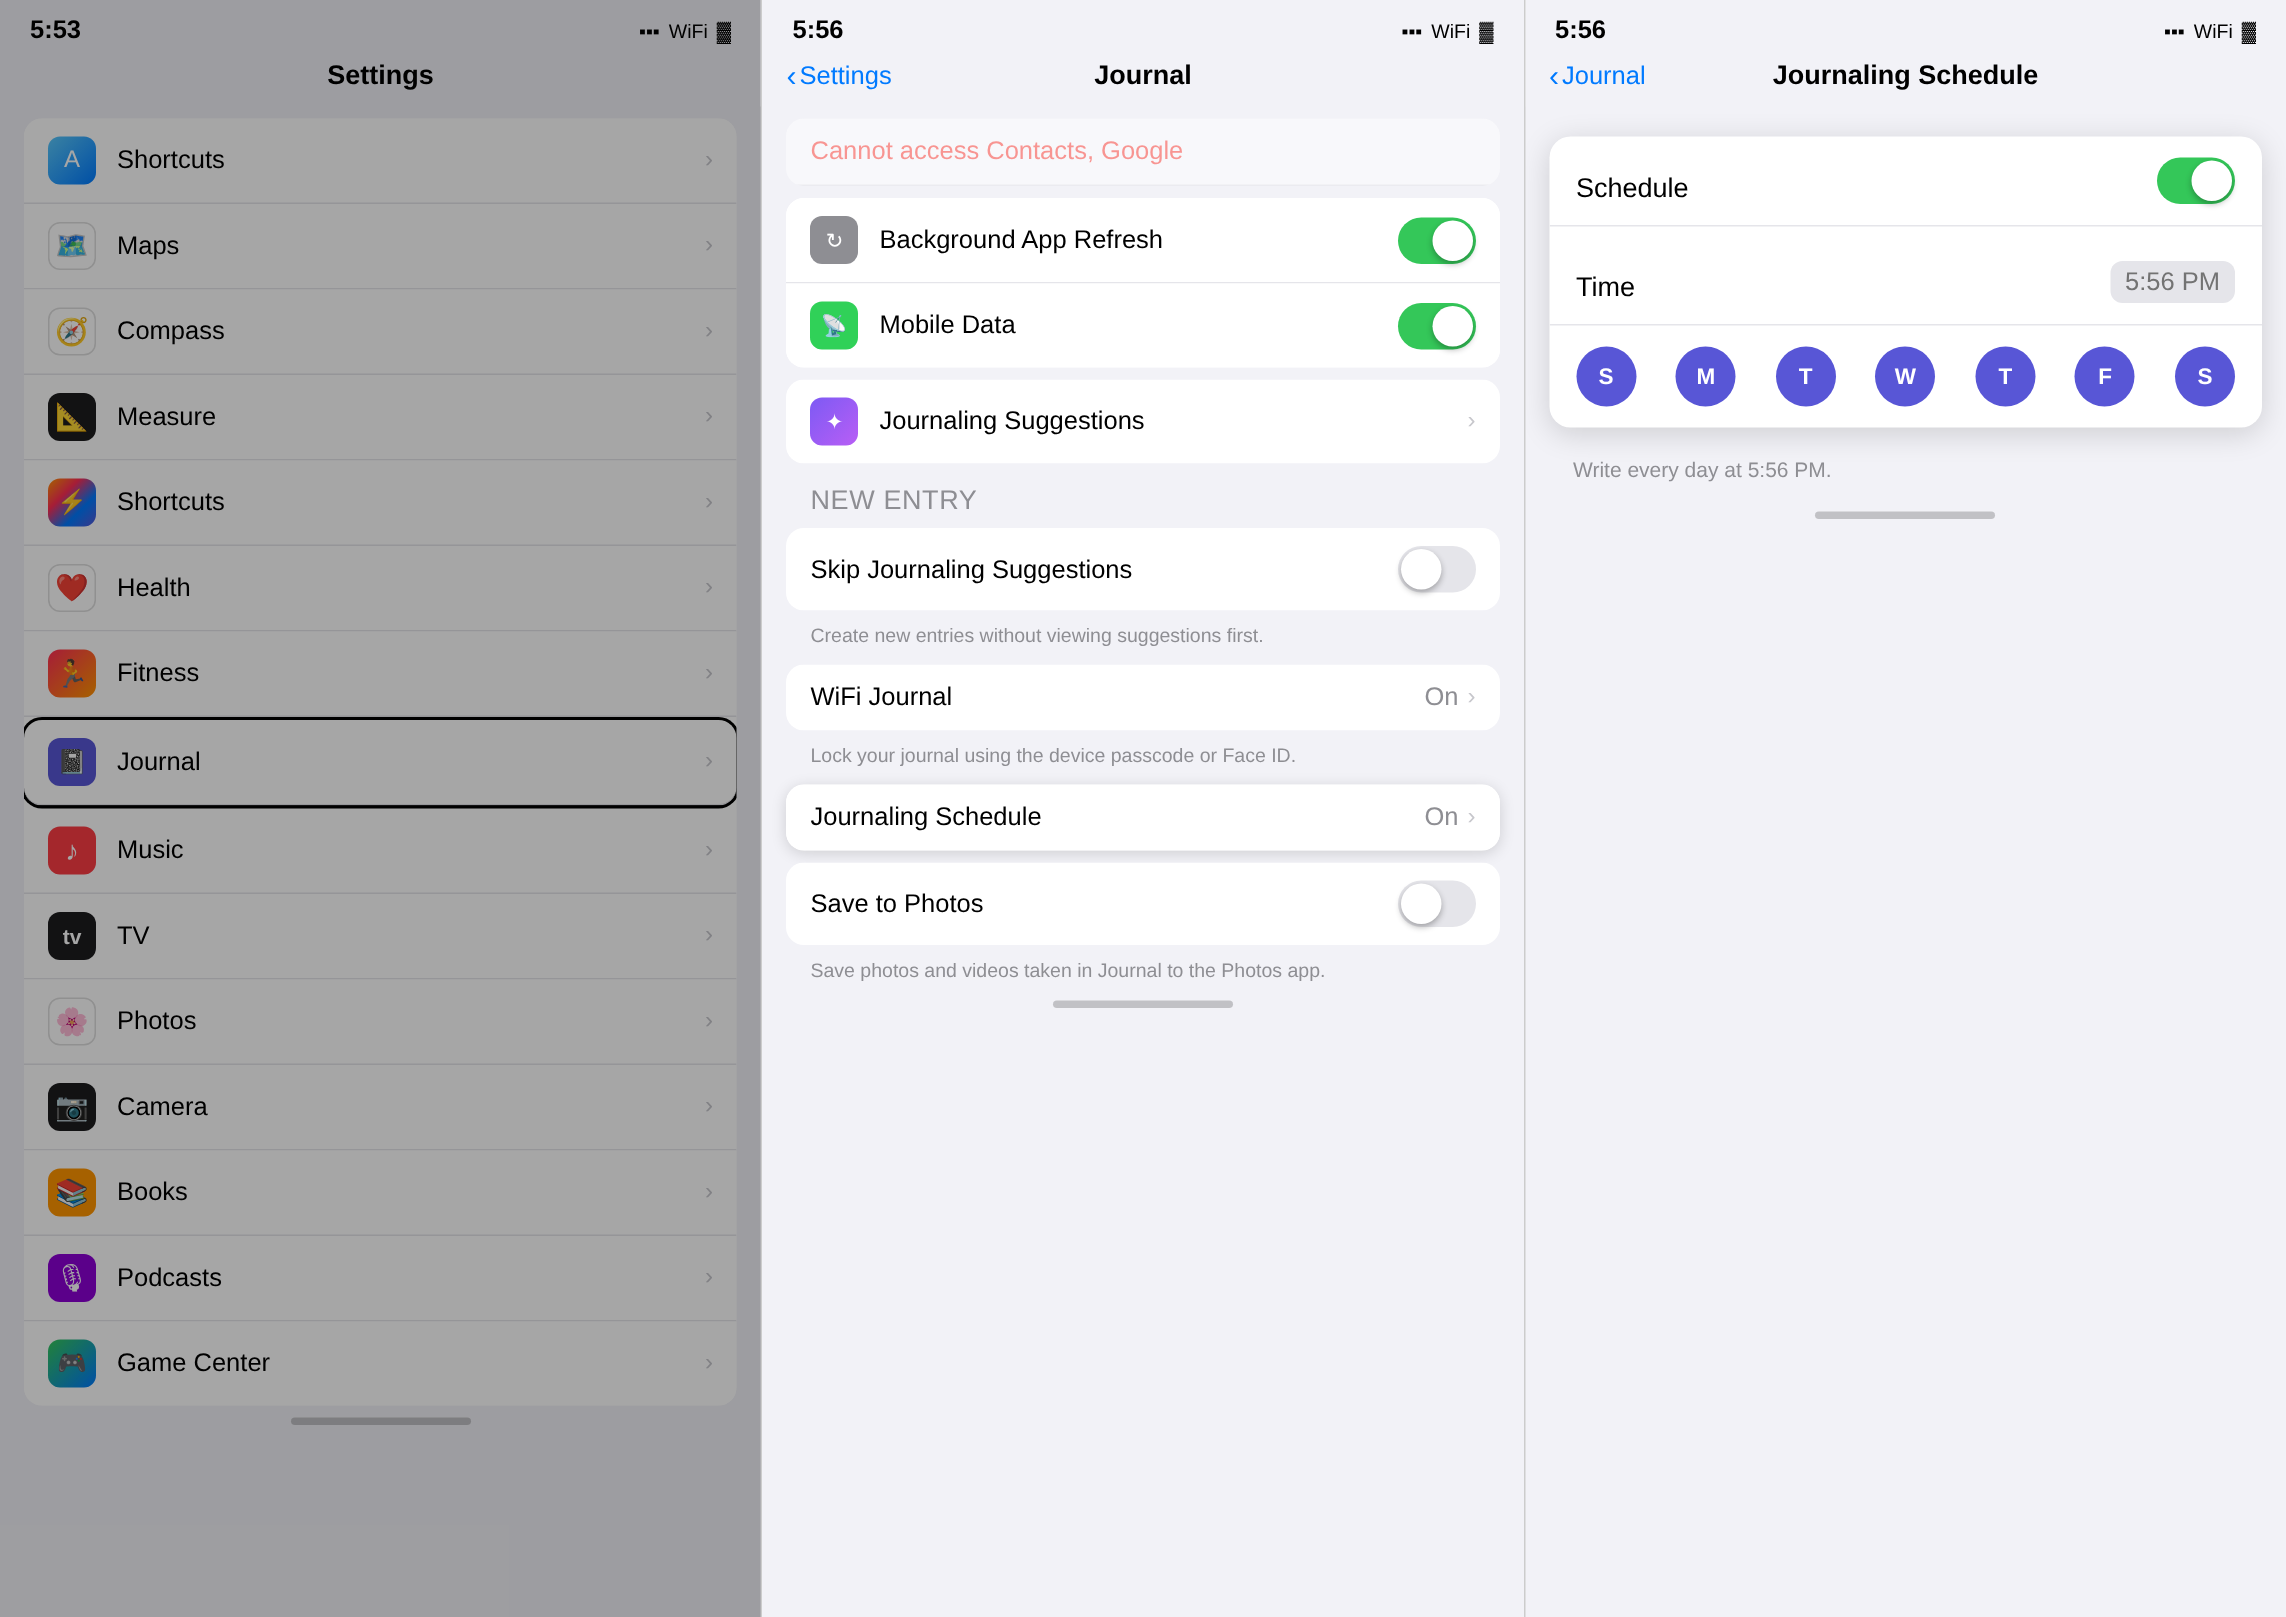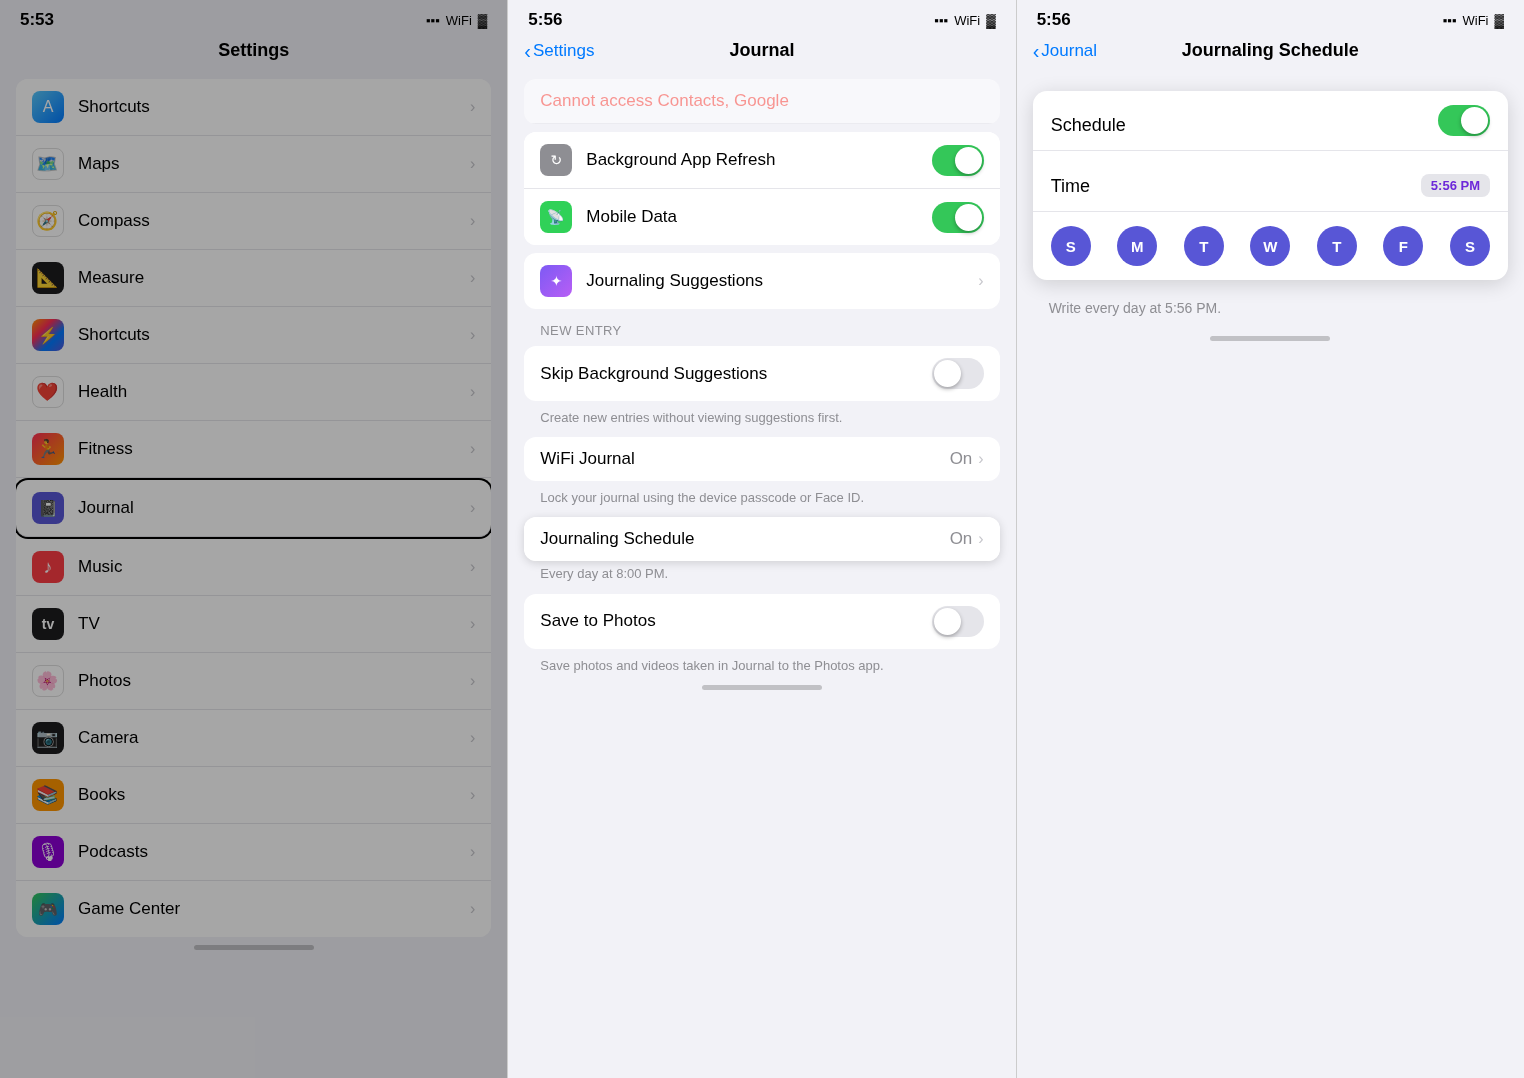--- a/index.html
+++ b/index.html
@@ -139,21 +139,21 @@
       position: absolute;
       top: 2px;
       box-shadow: 0 2px 4px rgba(0,0,0,0.3);
       transition: left 0.2s;
     }
     .toggle.on .toggle-knob { left: 23px; }
     .toggle.off .toggle-knob { left: 2px; }
 
     
     .section-label {
-      font-size: 13px;
+      font-size: 18px;
       color: #8e8e93;
       margin: 14px 32px 6px;
       text-transform: uppercase;
       letter-spacing: 0.4px;
     }
     .section-note {
       font-size: 13px;
       color: #8e8e93;
       margin: 4px 32px 10px;
       line-height: 1.4;
@@ -191,23 +191,22 @@
       padding: 14px 18px;
     }
     .schedule-card-label {
       font-size: 18px;
       color: #000;
     }
     .time-badge {
       background: #e5e5ea;
       border-radius: 8px;
       padding: 4px 10px;
-      font-size: 13px;
-      color: #6d28d9;
-      font-weight: bold;
+      font-size: 17px;
+      color: #737373;
     }
     .days-row {
       display: flex;
       align-items: center;
       justify-content: space-between;
       padding: 14px 18px;
       border-top: 1px solid #e5e5ea;
     }
     .day-circle {
       width: 40px;
@@ -456,21 +455,21 @@
           <span style="color:#fff;font-size:14px;">✦</span>
         </div>
         <span class="list-item-label">Journaling Suggestions</span>
         <span class="list-item-chevron">›</span>
       </div>
     </div>
 
     <div class="section-label">NEW ENTRY</div>
     <div class="list-section">
       <div class="list-item">
-        <span class="list-item-label">Skip Background Suggestions</span>
+        <span class="list-item-label">Skip Journaling Suggestions</span>
         <div class="toggle off">
           <div class="toggle-knob"></div>
         </div>
       </div>
     </div>
     <div class="section-note">Create new entries without viewing suggestions first.</div>
 
     <div class="list-section">
       <div class="list-item">
         <span class="list-item-label">WiFi Journal</span>
@@ -480,21 +479,20 @@
     </div>
     <div class="section-note">Lock your journal using the device passcode or Face ID.</div>
 
     <div class="highlighted-row">
       <div class="list-item" style="border-radius:12px;">
         <span class="list-item-label">Journaling Schedule</span>
         <span class="on-badge">On</span>
         <span class="list-item-chevron">›</span>
       </div>
     </div>
-    <div class="section-note">Every day at 8:00 PM.</div>
 
     <div class="list-section">
       <div class="list-item">
         <span class="list-item-label">Save to Photos</span>
         <div class="toggle off">
           <div class="toggle-knob"></div>
         </div>
       </div>
     </div>
     <div class="section-note">Save photos and videos taken in Journal to the Photos app.</div>

